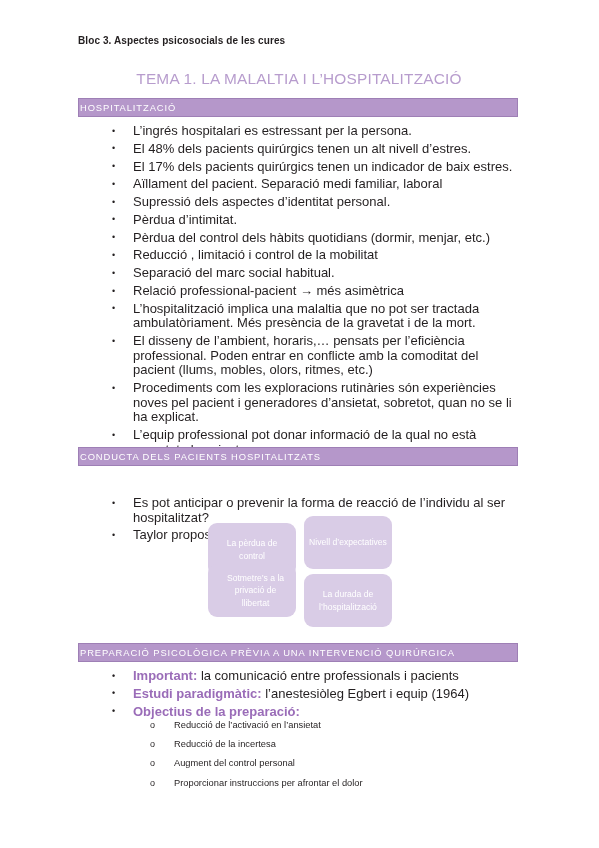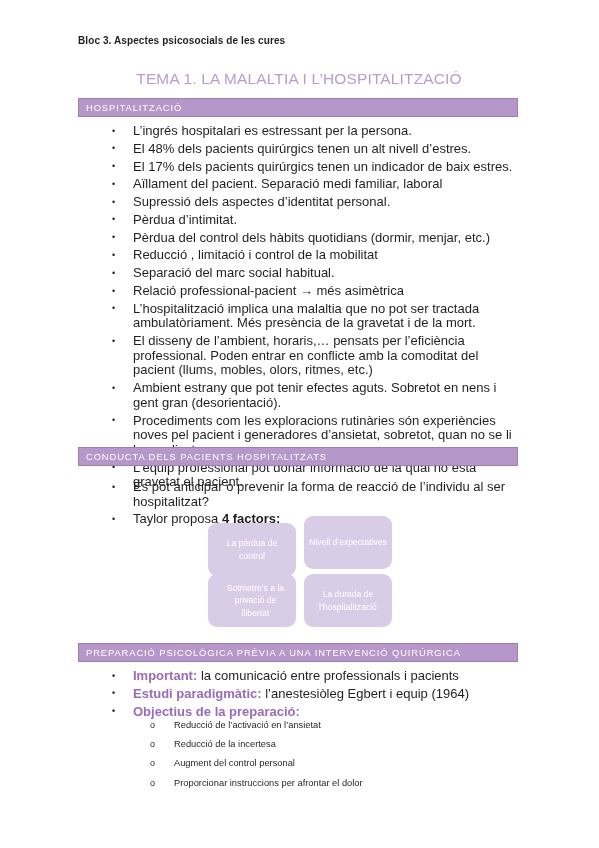--- a/index.html
+++ b/index.html
@@ -54,21 +54,21 @@
     left: 78px;
     width: 440px;
     height: 19px;
     background: #b597ca;
     border: 1px solid #9e7fb5;
     box-sizing: border-box;
     color: #ffffff;
     font-size: 9.4px;
     letter-spacing: 0.9px;
     line-height: 18px;
-    padding-left: 7px;
+    padding-left: 1px;
     box-sizing: border-box;
     white-space: nowrap;
   }
 
   
   .bullet-list {
     position: absolute;
     left: 110px;
     width: 408px;
     list-style: none;
@@ -148,21 +148,21 @@
     line-height: 12.4px;
     display: flex;
     align-items: center;
     justify-content: center;
     text-align: center;
     box-sizing: border-box;
     padding: 3px 5px;
   }
   .diagram-box.b0 { left: 0px;  top: 7px; }
   .diagram-box.b1 { left: 96px; top: 0px; }
-  .diagram-box.b2 { left: 0px;  top: 58px; padding-left: 12px; }
+  .diagram-box.b2 { left: 0px;  top: 48px; padding-left: 12px; }
   .diagram-box.b3 { left: 96px; top: 58px; }
 </style>
 </head>
 <body>
 
 <div class="page">
 
   <div class="running-header">Bloc 3. Aspectes psicosocials de les cures</div>
 
   <div class="doc-title">TEMA 1. LA MALALTIA I L’HOSPITALITZACIÓ</div>
@@ -175,28 +175,27 @@
     <li>El 17% dels pacients quirúrgics tenen un indicador de baix estres.</li>
     <li>Aïllament del pacient. Separació medi familiar, laboral</li>
     <li>Supressió dels aspectes d’identitat personal.</li>
     <li>Pèrdua d’intimitat.</li>
     <li>Pèrdua del control dels hàbits quotidians (dormir, menjar, etc.)</li>
     <li>Reducció , limitació i control de la mobilitat</li>
     <li>Separació del marc social habitual.</li>
     <li>Relació professional-pacient → més asimètrica</li>
     <li>L’hospitalització implica una malaltia que no pot ser tractada ambulatòriament. Més presència de la gravetat i de la mort.</li>
     <li>El disseny de l’ambient, horaris,… pensats per l’eficiència professional. Poden entrar en conflicte amb la comoditat del pacient (llums, mobles, olors, ritmes, etc.)</li>
-    <li>Ambient estrany que pot tenir efectes aguts. Sobretot en nens i gent gran (desorientació).</li>
     <li>Procediments com les exploracions rutinàries són experiències noves pel pacient i generadores d’ansietat, sobretot, quan no se li ha explicat.</li>
     <li>L’equip professional pot donar informació de la qual no està gravetat el pacient.</li>
   </ul>
 
   <div class="section-bar" style="top:447px;">CONDUCTA DELS PACIENTS HOSPITALITZATS</div>
 
-  <ul class="bullet-list" style="top:480px;">
+  <ul class="bullet-list" style="top:496px;">
     <li>Es pot anticipar o prevenir la forma de reacció de l’individu al ser hospitalitzat?</li>
     <li><span>Taylor proposa </span><span class="bold">4 factors:</span></li>
   </ul>
 
   <div class="diagram">
     <div class="diagram-box b0">La pèrdua de control</div>
     <div class="diagram-box b1">Nivell d’expectatives</div>
     <div class="diagram-box b2">Sotmetre’s a la privació de llibertat</div>
     <div class="diagram-box b3">La durada de l’hospitalització</div>
   </div>

